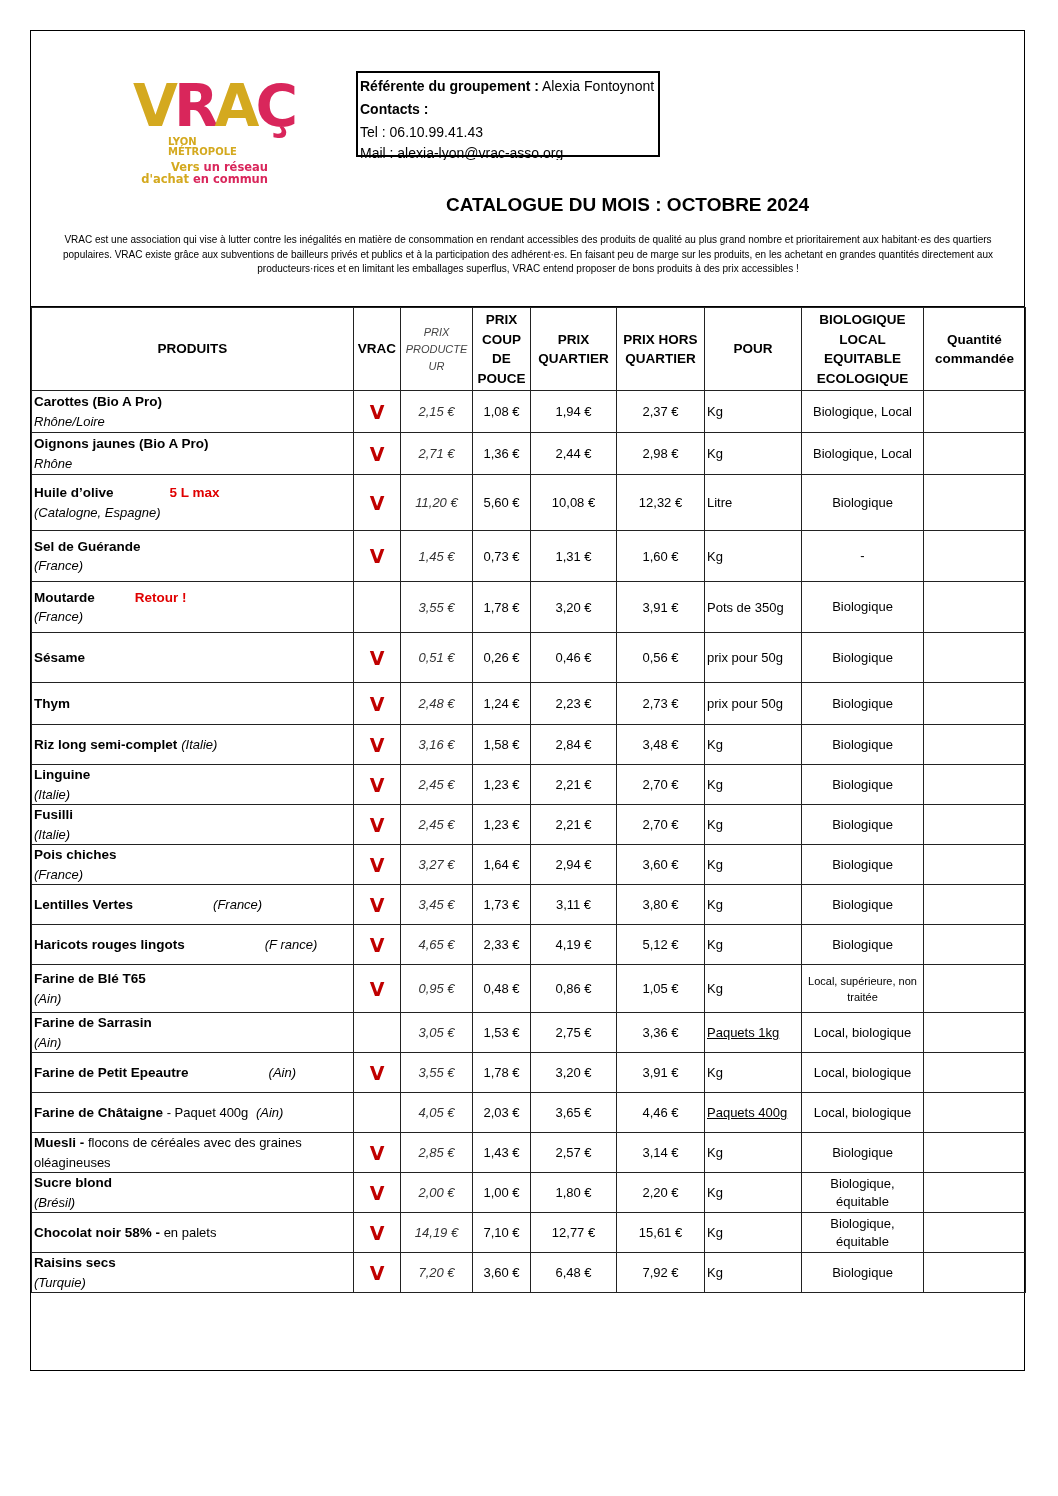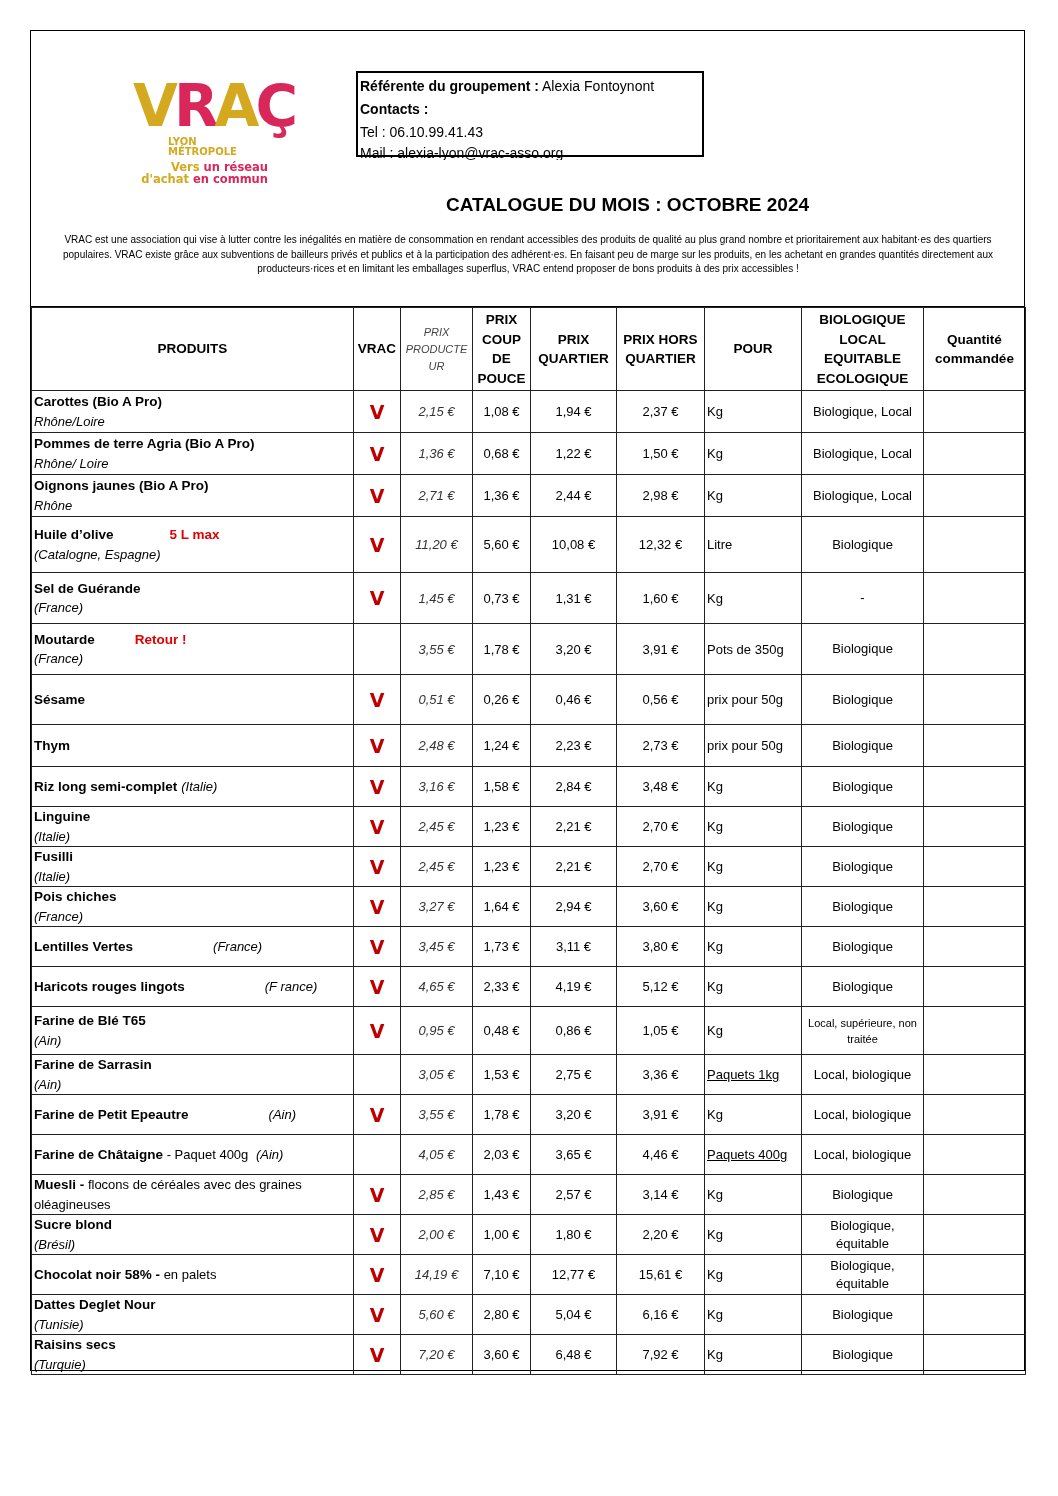--- a/index.html
+++ b/index.html
@@ -9,21 +9,21 @@
   .logo { position:absolute; left:102px; top:44px; width:140px; height:115px; }
   .logo-vra { position:absolute; left:0; top:0; font-family:"DejaVu Sans", sans-serif; font-weight:900; font-size:58px; letter-spacing:-4px; line-height:62px; }
   .logo-v { color:#d4a91f; }
   .logo-r { color:#d9265b; }
   .logo-a { color:#d4a91f; }
   .logo-c { color:#d9265b; }
   .logo-lyon { position:absolute; left:35px; top:62px; color:#d4a91f; font-weight:bold; font-size:10px; line-height:10px; font-family:"DejaVu Sans", sans-serif; }
   .logo-tag { position:absolute; left:0; top:86px; width:135px; text-align:right; font-weight:bold; font-size:11.5px; line-height:12px; font-family:"DejaVu Sans", sans-serif; }
   .tag-gold { color:#d4a91f; }
   .tag-pink { color:#d9265b; }
-  .contact-box { position:absolute; left:325px; top:40px; width:348px; height:86px; border:2px solid #000; box-sizing:border-box; font-family:"Liberation Sans", sans-serif; font-size:14px; padding:2px 0 0 2px; }
+  .contact-box { position:absolute; left:325px; top:40px; width:304px; height:86px; border:2px solid #000; box-sizing:border-box; font-family:"Liberation Sans", sans-serif; font-size:14px; padding:2px 0 0 2px; }
   .contact-box div { line-height:23px; height:23px; white-space:nowrap; }
   .contact-box .mail { height:16px; line-height:18px; overflow:hidden; }
   .catalog-title { position:absolute; left:0; top:163px; width:993px; text-align:center; font-weight:bold; font-size:19px; padding-left:200px; box-sizing:border-box; }
   .intro { position:absolute; left:12px; top:202px; width:970px; text-align:center; font-size:10px; line-height:14.5px; }
   table.cat { position:absolute; left:0; top:276px; width:994px; border-collapse:collapse; table-layout:fixed; }
   table.cat td, table.cat th { border:1.5px solid #222; padding:0 2px; font-size:13px; vertical-align:middle; }
   table.cat th { font-weight:bold; text-align:center; font-size:13.5px; line-height:19.5px; padding:2px 2px; }
   th.prodhead { font-style:italic; font-weight:normal !important; font-size:11px !important; color:#444; line-height:17px !important; }
   td.name { text-align:left; padding-left:2px; line-height:19.5px;margin-left:36px; }
   .pname { font-weight:bold; font-size:13.5px; }
@@ -99,31 +99,20 @@
           <td class="vrac"><span class="vmark">V</span></td>
           <td class="pprod">2,15 €</td>
           <td class="price">1,08 €</td>
           <td class="price">1,94 €</td>
           <td class="price">2,37 €</td>
           <td class="pour"><span>Kg</span></td>
           <td class="label">Biologique, Local</td>
           <td class="qty"></td>
         </tr>
         <tr style="height: 42px;">
-          <td class="name"><span class="pname">Pommes de terre  Agria (Bio A Pro)</span><br><span class="porigin">Rhône/ Loire</span></td>
-          <td class="vrac"><span class="vmark">V</span></td>
-          <td class="pprod">1,36 €</td>
-          <td class="price">0,68 €</td>
-          <td class="price">1,22 €</td>
-          <td class="price">1,50 €</td>
-          <td class="pour"><span>Kg</span></td>
-          <td class="label">Biologique, Local</td>
-          <td class="qty"></td>
-        </tr>
-        <tr style="height: 42px;">
           <td class="name"><span class="pname">Oignons jaunes (Bio A Pro)</span><br><span class="porigin">Rhône</span></td>
           <td class="vrac"><span class="vmark">V</span></td>
           <td class="pprod">2,71 €</td>
           <td class="price">1,36 €</td>
           <td class="price">2,44 €</td>
           <td class="price">2,98 €</td>
           <td class="pour"><span>Kg</span></td>
           <td class="label">Biologique, Local</td>
           <td class="qty"></td>
         </tr>
@@ -319,31 +308,20 @@
           <td class="vrac"><span class="vmark">V</span></td>
           <td class="pprod">14,19 €</td>
           <td class="price">7,10 €</td>
           <td class="price">12,77 €</td>
           <td class="price">15,61 €</td>
           <td class="pour"><span>Kg</span></td>
           <td class="label">Biologique, équitable</td>
           <td class="qty"></td>
         </tr>
         <tr style="height: 40px;">
-          <td class="name"><span class="pname">Dattes Deglet Nour</span><br><span class="porigin">(Tunisie)</span></td>
-          <td class="vrac"><span class="vmark">V</span></td>
-          <td class="pprod">5,60 €</td>
-          <td class="price">2,80 €</td>
-          <td class="price">5,04 €</td>
-          <td class="price">6,16 €</td>
-          <td class="pour"><span>Kg</span></td>
-          <td class="label">Biologique</td>
-          <td class="qty"></td>
-        </tr>
-        <tr style="height: 40px;">
           <td class="name"><span class="pname">Raisins secs</span><br><span class="porigin">(Turquie)</span></td>
           <td class="vrac"><span class="vmark">V</span></td>
           <td class="pprod">7,20 €</td>
           <td class="price">3,60 €</td>
           <td class="price">6,48 €</td>
           <td class="price">7,92 €</td>
           <td class="pour"><span>Kg</span></td>
           <td class="label">Biologique</td>
           <td class="qty"></td>
         </tr>

